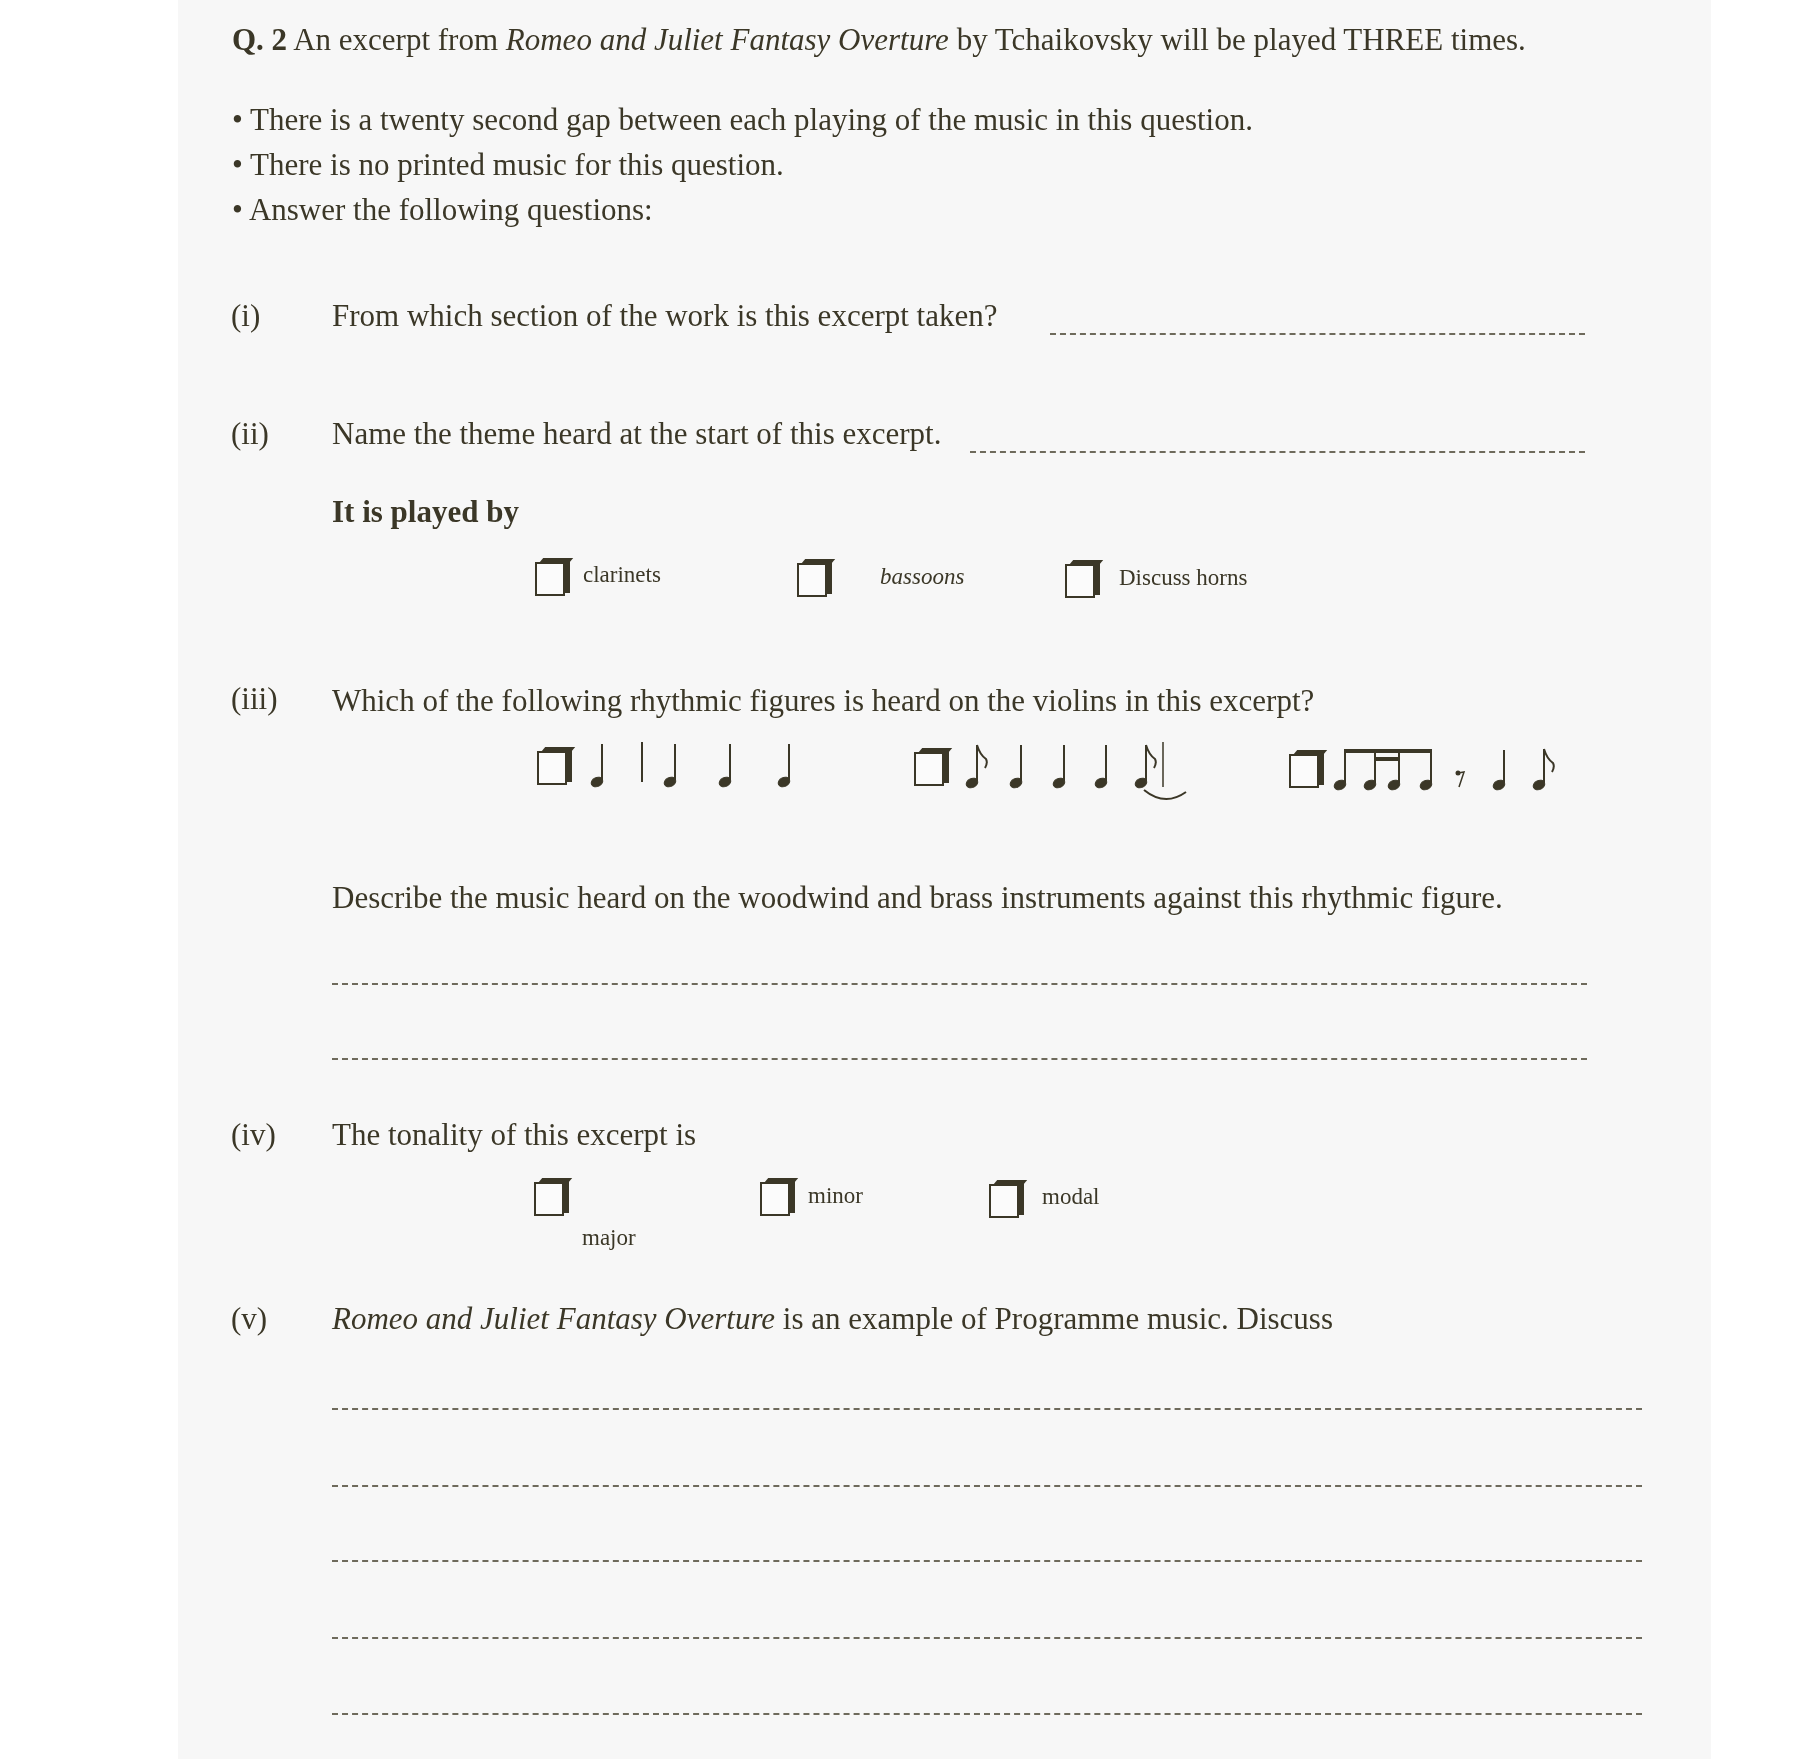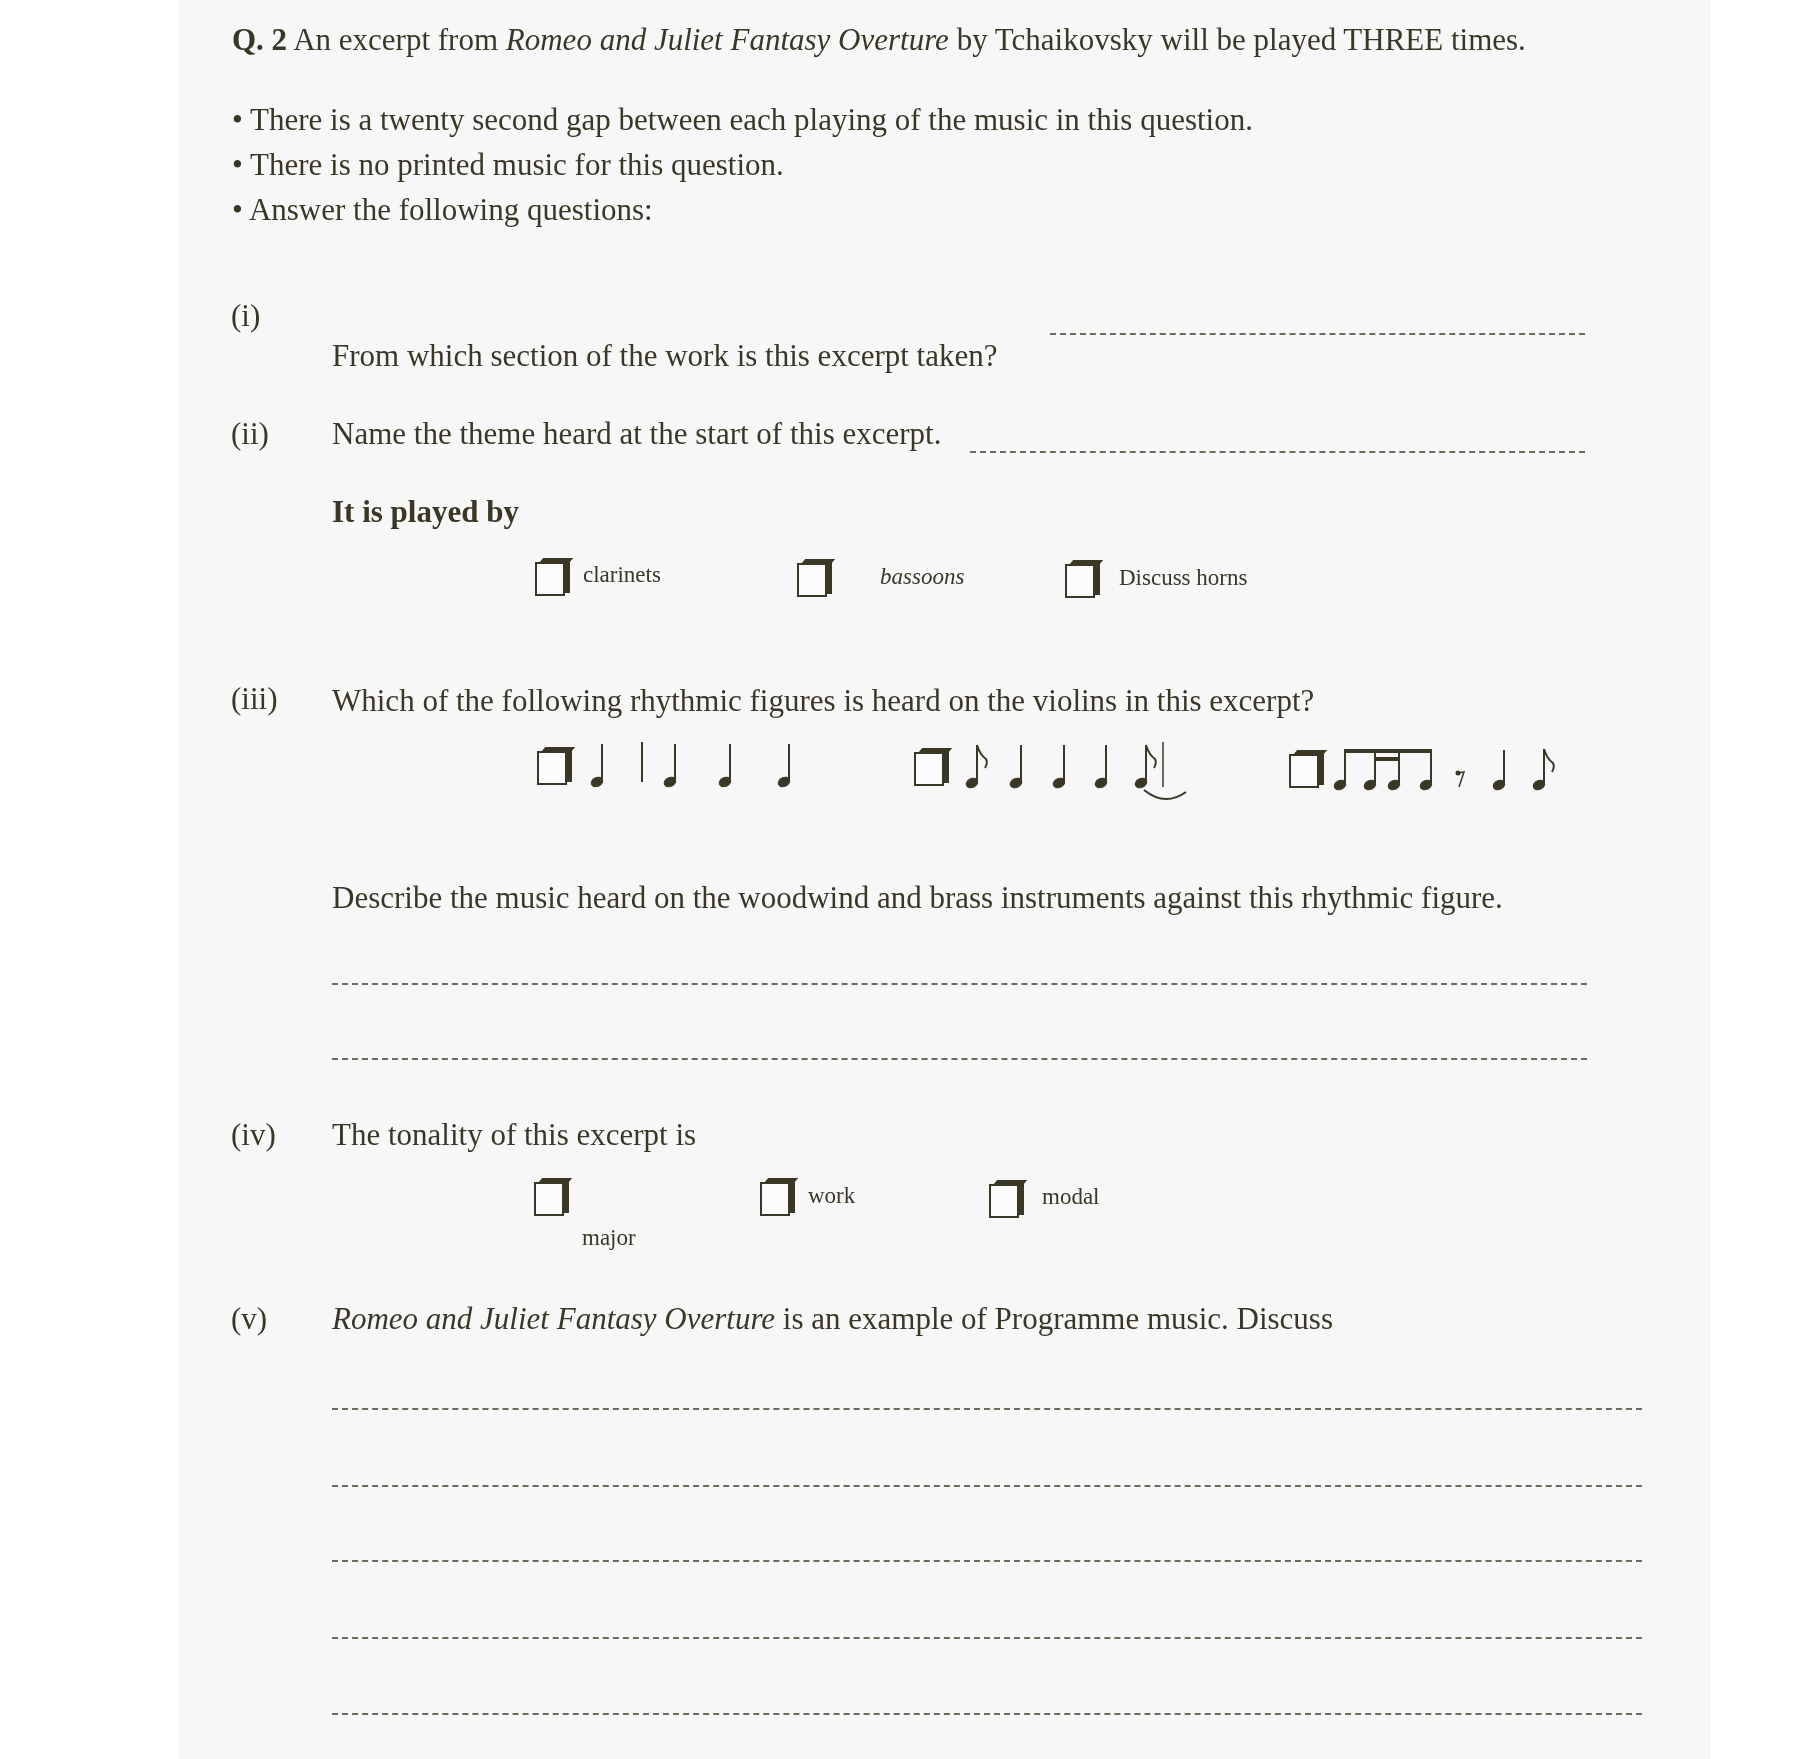--- a/index.html
+++ b/index.html
@@ -42,21 +42,21 @@
   <span>An excerpt from</span>
   <span class="ital">Romeo and Juliet Fantasy Overture</span>
   <span>by Tchaikovsky will be played THREE times.</span>
 </div>
 
 <div class="t" style="left:232px; top:104px;">• There is a twenty second gap between each playing of the music in this question.</div>
 <div class="t" style="left:232px; top:149px;">• There is no printed music for this question.</div>
 <div class="t" style="left:232px; top:194px;">• Answer the following questions:</div>
 
 <div class="num" style="top:300px;">(i)</div>
-<div class="t" style="left:332px; top:300px;margin-top:40px;">From which section of the work is this excerpt taken?</div>
+<div class="t" style="left:332px; top:300px;">From which section of the work is this excerpt taken?</div>
 <div class="dash" style="left:1050px; top:333px; width:535px;"></div>
 
 <div class="num" style="top:418px;">(ii)</div>
 <div class="t" style="left:332px; top:418px;">Name the theme heard at the start of this excerpt.</div>
 <div class="dash" style="left:970px; top:451px; width:615px;"></div>
 <div class="t" style="left:332px; top:496px;font-weight:bold;">It is played by</div>
 
 <div class="cb" style="left:535px; top:562px;"></div>
 <div class="opt-label" style="left:583px; top:563px;">clarinets</div>
 <div class="cb" style="left:797px; top:563px;"></div>
@@ -128,21 +128,21 @@
 <div class="t" style="left:332px; top:882px;">Describe the music heard on the woodwind and brass instruments against this rhythmic figure.</div>
 <div class="dash" style="left:332px; top:983px; width:1255px;"></div>
 <div class="dash" style="left:332px; top:1058px; width:1255px;"></div>
 
 <div class="num" style="top:1119px;">(iv)</div>
 <div class="t" style="left:332px; top:1119px;">The tonality of this excerpt is</div>
 
 <div class="cb" style="left:534px; top:1182px;"></div>
 <div class="opt-label" style="left:582px; top:1184px;margin-top:42px;">major</div>
 <div class="cb" style="left:760px; top:1182px;"></div>
-<div class="opt-label" style="left:808px; top:1184px;">work</div>
+<div class="opt-label" style="left:808px; top:1184px;">minor</div>
 <div class="cb" style="left:989px; top:1184px;"></div>
 <div class="opt-label" style="left:1042px; top:1185px;">modal</div>
 
 <div class="num" style="top:1303px;">(v)</div>
 <div class="t" style="left:332px; top:1303px;">
   <span class="ital">Romeo and Juliet Fantasy Overture</span>
   <span>is an example of Programme music. Discuss</span>
 </div>
 
 <div class="dash" style="left:332px; top:1408px; width:1310px;"></div>

